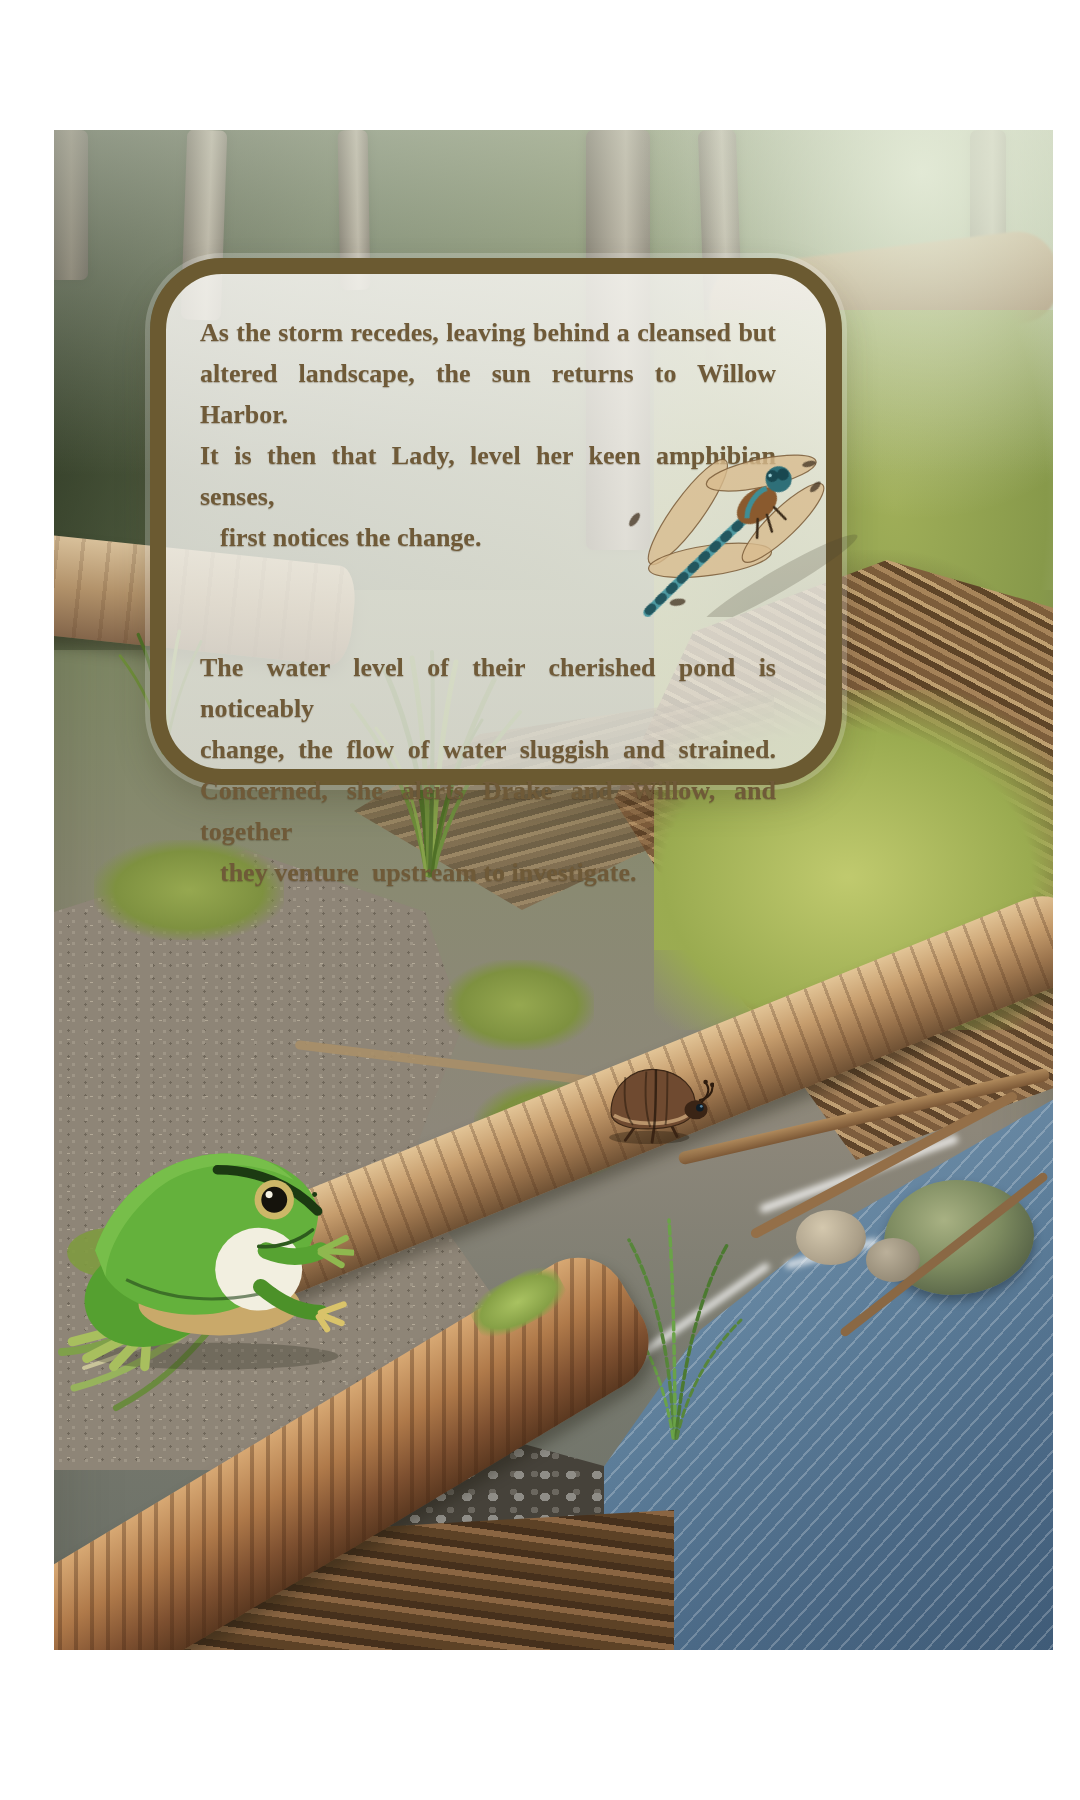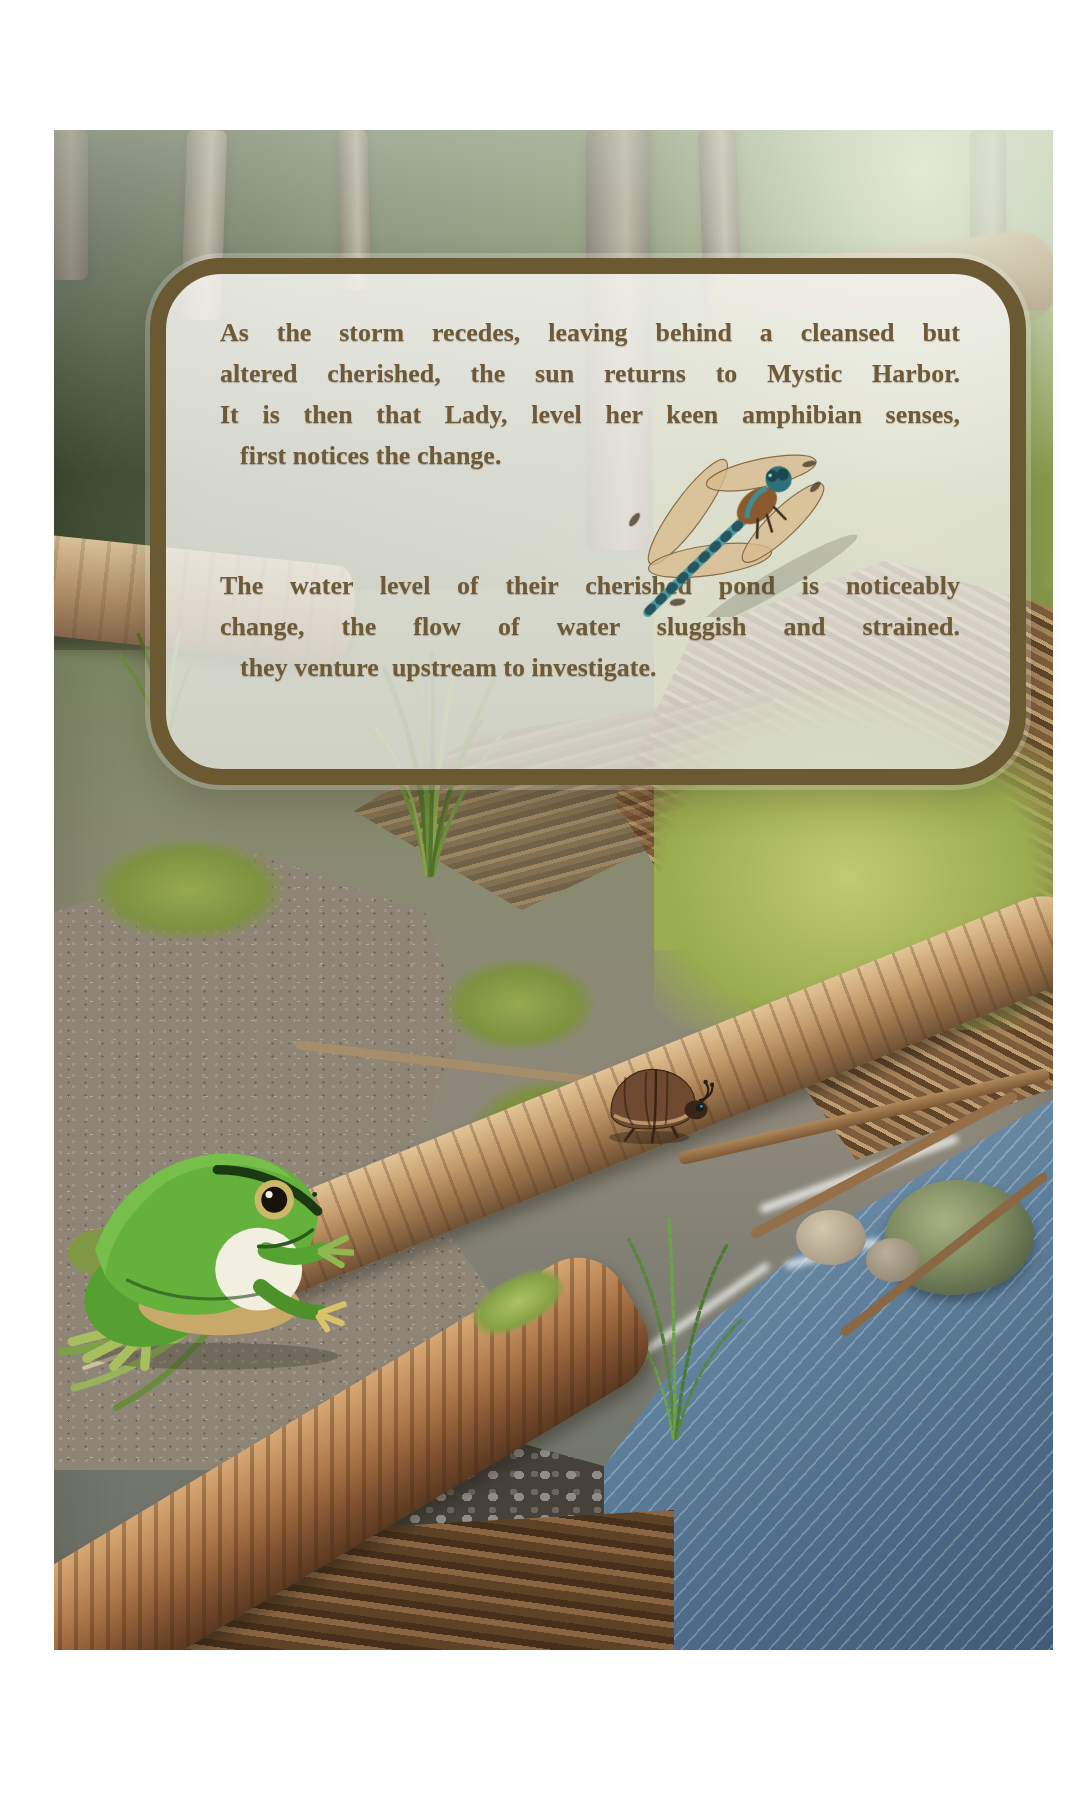--- a/index.html
+++ b/index.html
@@ -105,25 +105,25 @@
   .leaves-frog{left:0px;top:1150px;width:240px;height:140px;z-index:11;}
   .fern{left:545px;top:1080px;width:150px;height:230px;z-index:8;}
   .beetle{left:540px;top:930px;width:120px;height:86px;z-index:10;}
   .frog{left:10px;top:960px;width:290px;height:290px;z-index:11;}
   .mist{left:0;top:0;width:100%;height:480px;z-index:12;pointer-events:none;
     background:linear-gradient(180deg,rgba(226,232,216,.55) 0%,rgba(226,232,216,.25) 40%,rgba(226,232,216,0) 72%);}
   .sun-haze{left:560px;top:0;width:440px;height:420px;z-index:12;pointer-events:none;
     background:radial-gradient(ellipse at 70% 10%,rgba(236,242,224,.8),rgba(236,242,224,0) 65%);}
   
   .story-panel{
-    position:absolute;left:150px;top:258px;width:876px;height:527px;z-index:20;
+    position:absolute;left:150px;top:258px;width:692px;height:527px;z-index:20;
     box-sizing:border-box;border:16px solid #6b5a31;border-radius:72px;
     background:linear-gradient(180deg,rgba(243,242,237,.88),rgba(228,228,221,.80));
     box-shadow:0 0 0 5px rgba(255,255,255,.22),0 16px 34px rgba(60,50,30,.25);
-    padding:38px 50px 0 54px;
+    padding:38px 50px 0 34px;
   }
   .story-para{position:relative;font-weight:bold;font-size:26px;line-height:41px;
     color:#6f5a38;text-shadow:0 1px 1px rgba(60,45,25,.3);}
   .story-para.second{margin-top:89px;}
   .story-line{text-align:justify;text-align-last:justify;}
   .story-para .story-line:last-child{text-align-last:left;margin-left:20px;}
   .dragonfly{position:absolute;left:440px;top:158px;width:270px;height:185px;z-index:21;}
 </style>
 </head>
 <body>
@@ -275,21 +275,21 @@
       <circle cx="242" cy="96" r="2.4" fill="#1c3a12"></circle>
     </svg>
 
     <div class="mist"></div>
     <div class="sun-haze"></div>
   </div>
 
   <div class="story-panel">
     <div class="story-para">
         <div class="story-line">As the storm recedes, leaving behind a cleansed but</div>
-        <div class="story-line">altered cherished, the sun returns to Mystic Harbor.</div>
+        <div class="story-line">altered landscape, the sun returns to Willow Harbor.</div>
         <div class="story-line">It is then that Lady, level her keen amphibian senses,</div>
         <div class="story-line">first notices the change.</div>
       </div>
 
     <svg class="dragonfly" viewBox="0 0 270 185">
       <g transform="rotate(-30 135 92)">
         <ellipse cx="140" cy="160" rx="90" ry="11" fill="rgba(70,62,45,0.22)"></ellipse>
         <g fill="rgba(216,188,142,0.8)" stroke="rgba(122,92,56,0.85)" stroke-width="1.2">
           <ellipse cx="95" cy="55" rx="64" ry="15" transform="rotate(-24 95 55)"></ellipse>
           <ellipse cx="178" cy="58" rx="56" ry="14" transform="rotate(18 178 58)"></ellipse>
@@ -314,17 +314,18 @@
         <circle cx="190" cy="72" r="13" fill="#2e6f78"></circle>
         <circle cx="186" cy="66" r="6" fill="#194850"></circle>
           <circle cx="196" cy="70" r="6" fill="#194850"></circle>
         <circle cx="184.5" cy="64.5" r="1.8" fill="#9fd2d8"></circle>
       </g>
     </svg>
 
     <div class="story-para second">
         <div class="story-line">The water level of their cherished pond is noticeably</div>
         <div class="story-line">change, the flow of water sluggish and strained.</div>
+        <div class="story-line">Concerned, she alerts Drake and Willow, and together</div>
         <div class="story-line">they venture&nbsp; upstream to investigate.</div>
       </div>
   </div>
 
 </div>
 
 </body></html>

